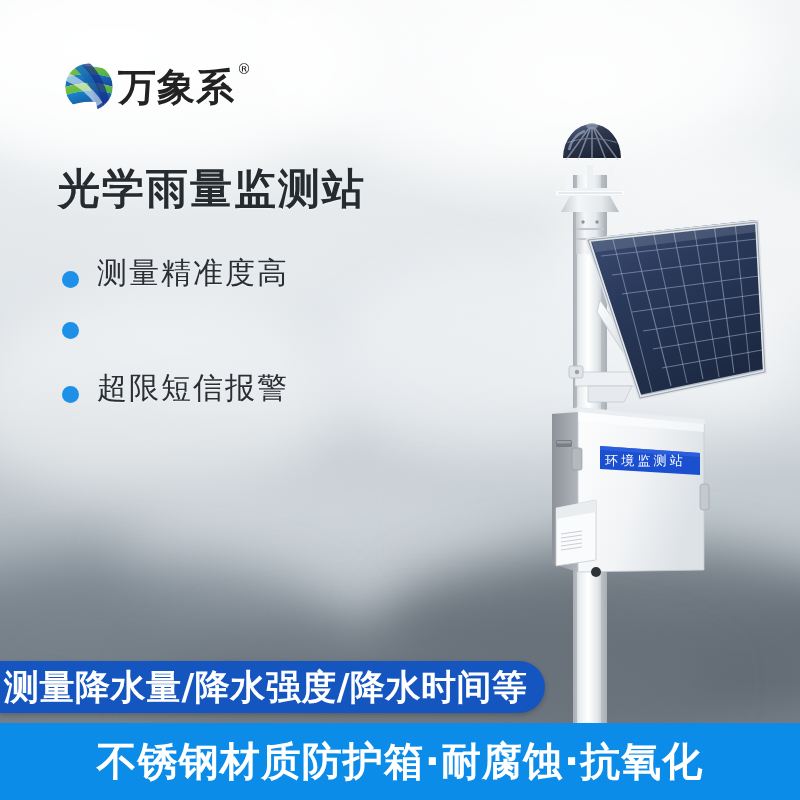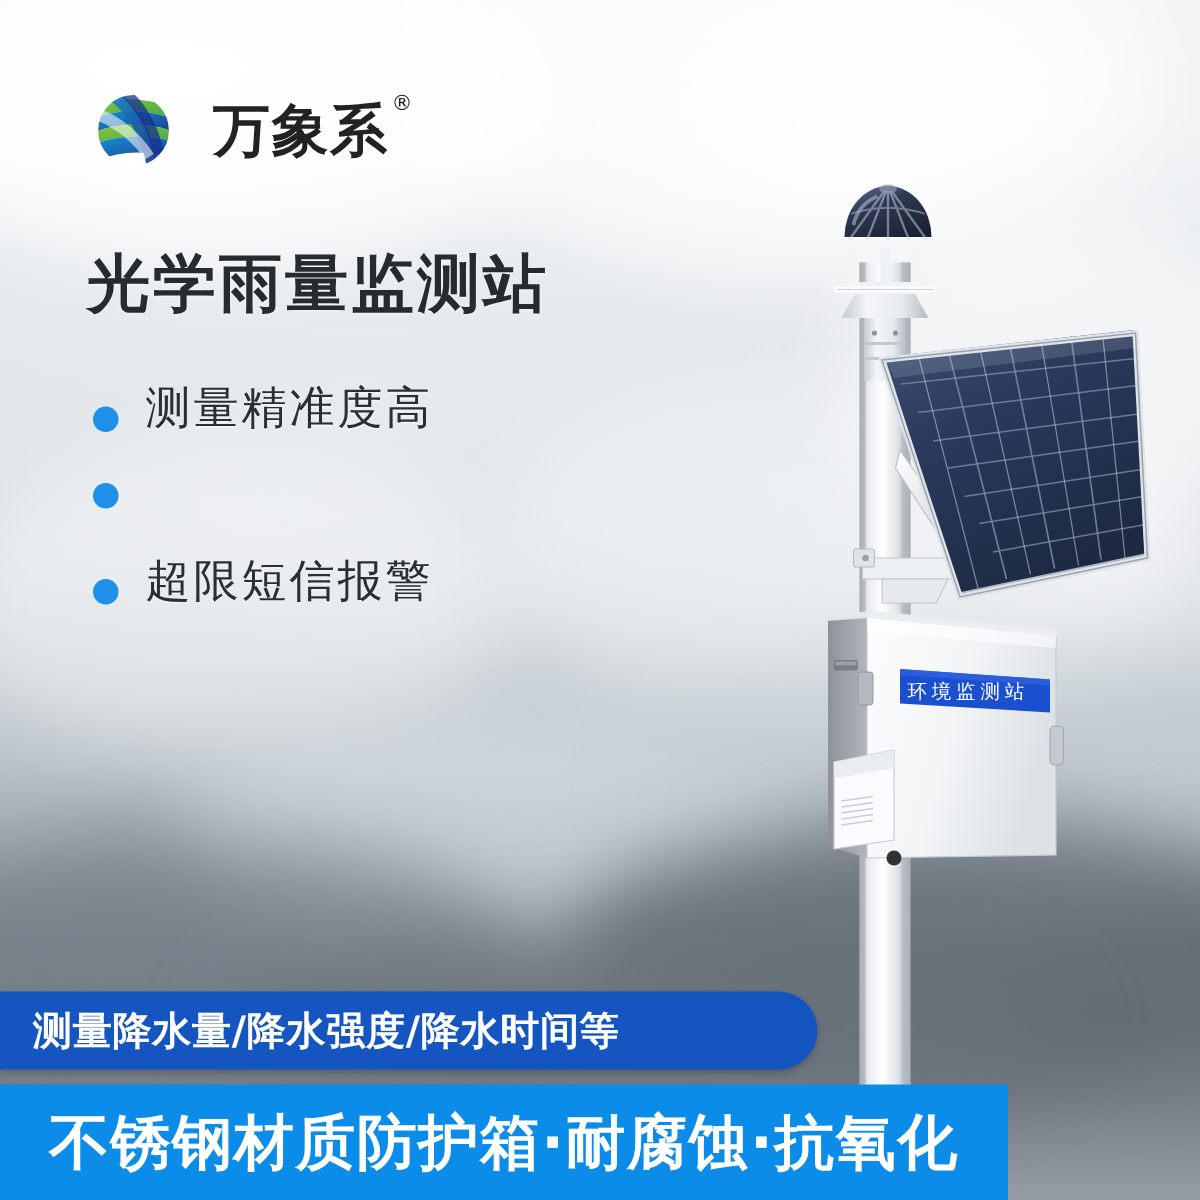--- a/index.html
+++ b/index.html
@@ -32,21 +32,21 @@
   .c3{left:-40px;top:300px;width:380px;height:200px;background:rgba(255,255,255,.45);}
   .c4{left:330px;top:250px;width:460px;height:230px;background:rgba(248,250,251,.5);}
   .c5{left:120px;top:470px;width:420px;height:170px;background:rgba(216,222,227,.65);}
   .c6{left:430px;top:430px;width:420px;height:190px;background:rgba(200,208,214,.6);}
   .c7{left:-80px;top:560px;width:430px;height:160px;background:rgba(118,128,137,.75);}
   .c8{left:380px;top:545px;width:500px;height:175px;background:rgba(96,105,114,.8);}
   .c9{left:150px;top:620px;width:560px;height:130px;background:rgba(108,117,126,.7);}
   .c10{left:560px;top:150px;width:300px;height:200px;background:rgba(255,255,255,.55);}
 
   
-  .logo-wrap{position:absolute;left:60px;top:58px;display:flex;align-items:center;gap:24px;}
+  .logo-wrap{position:absolute;left:60px;top:58px;display:flex;align-items:center;gap:0;}
   .globe{width:58px;height:58px;position:relative;}
   .globe svg{display:block;}
   .brand{position:relative;font-size:38px;font-weight:bold;color:#222;
     letter-spacing:1px;line-height:1;font-family:"DejaVu Sans","Liberation Sans",sans-serif;}
   .brand .reg{position:absolute;top:-6px;right:-17px;font-size:14px;font-weight:normal;}
 
   
   .headline{position:absolute;left:58px;top:166px;font-size:42px;font-weight:bold;
     color:#262b30;letter-spacing:2px;line-height:1.1;
     font-family:"DejaVu Sans","Liberation Sans",sans-serif;
@@ -57,25 +57,25 @@
   .feat{display:flex;align-items:flex-end;margin-bottom:34px;}
   .dot{width:17px;height:17px;border-radius:50%;flex:none;margin-right:18px;}
   .feat-txt{font-size:30px;color:#2a2f34;letter-spacing:2px;line-height:1;
     font-family:"DejaVu Sans","Liberation Sans",sans-serif;
     text-shadow:0 1px 1px rgba(255,255,255,.5);}
 
   
   .pill{position:absolute;left:0;top:661px;width:545px;height:52px;
     border-radius:0 26px 26px 0;display:flex;align-items:center;
     box-shadow:0 2px 5px rgba(0,0,0,.22);}
-  .pill span{padding-left:22px;color:#fff;font-size:26px;font-weight:bold;letter-spacing:0.5px;
+  .pill span{padding-left:4px;color:#fff;font-size:35px;font-weight:bold;letter-spacing:0.5px;
     font-family:"DejaVu Sans","Liberation Sans",sans-serif;white-space:nowrap;}
 
   
-  .bottombar{position:absolute;left:0;bottom:0;width:672px;height:77px;
+  .bottombar{position:absolute;left:0;bottom:0;width:800px;height:77px;
     display:flex;align-items:center;justify-content:center;}
   .bottombar span{color:#fff;font-size:40px;font-weight:bold;letter-spacing:1px;
     font-family:"DejaVu Sans","Liberation Sans",sans-serif;white-space:nowrap;}
 
   
   .station{position:absolute;left:0;top:0;width:800px;height:800px;pointer-events:none;}
 </style>
 </head>
 <body>
 

